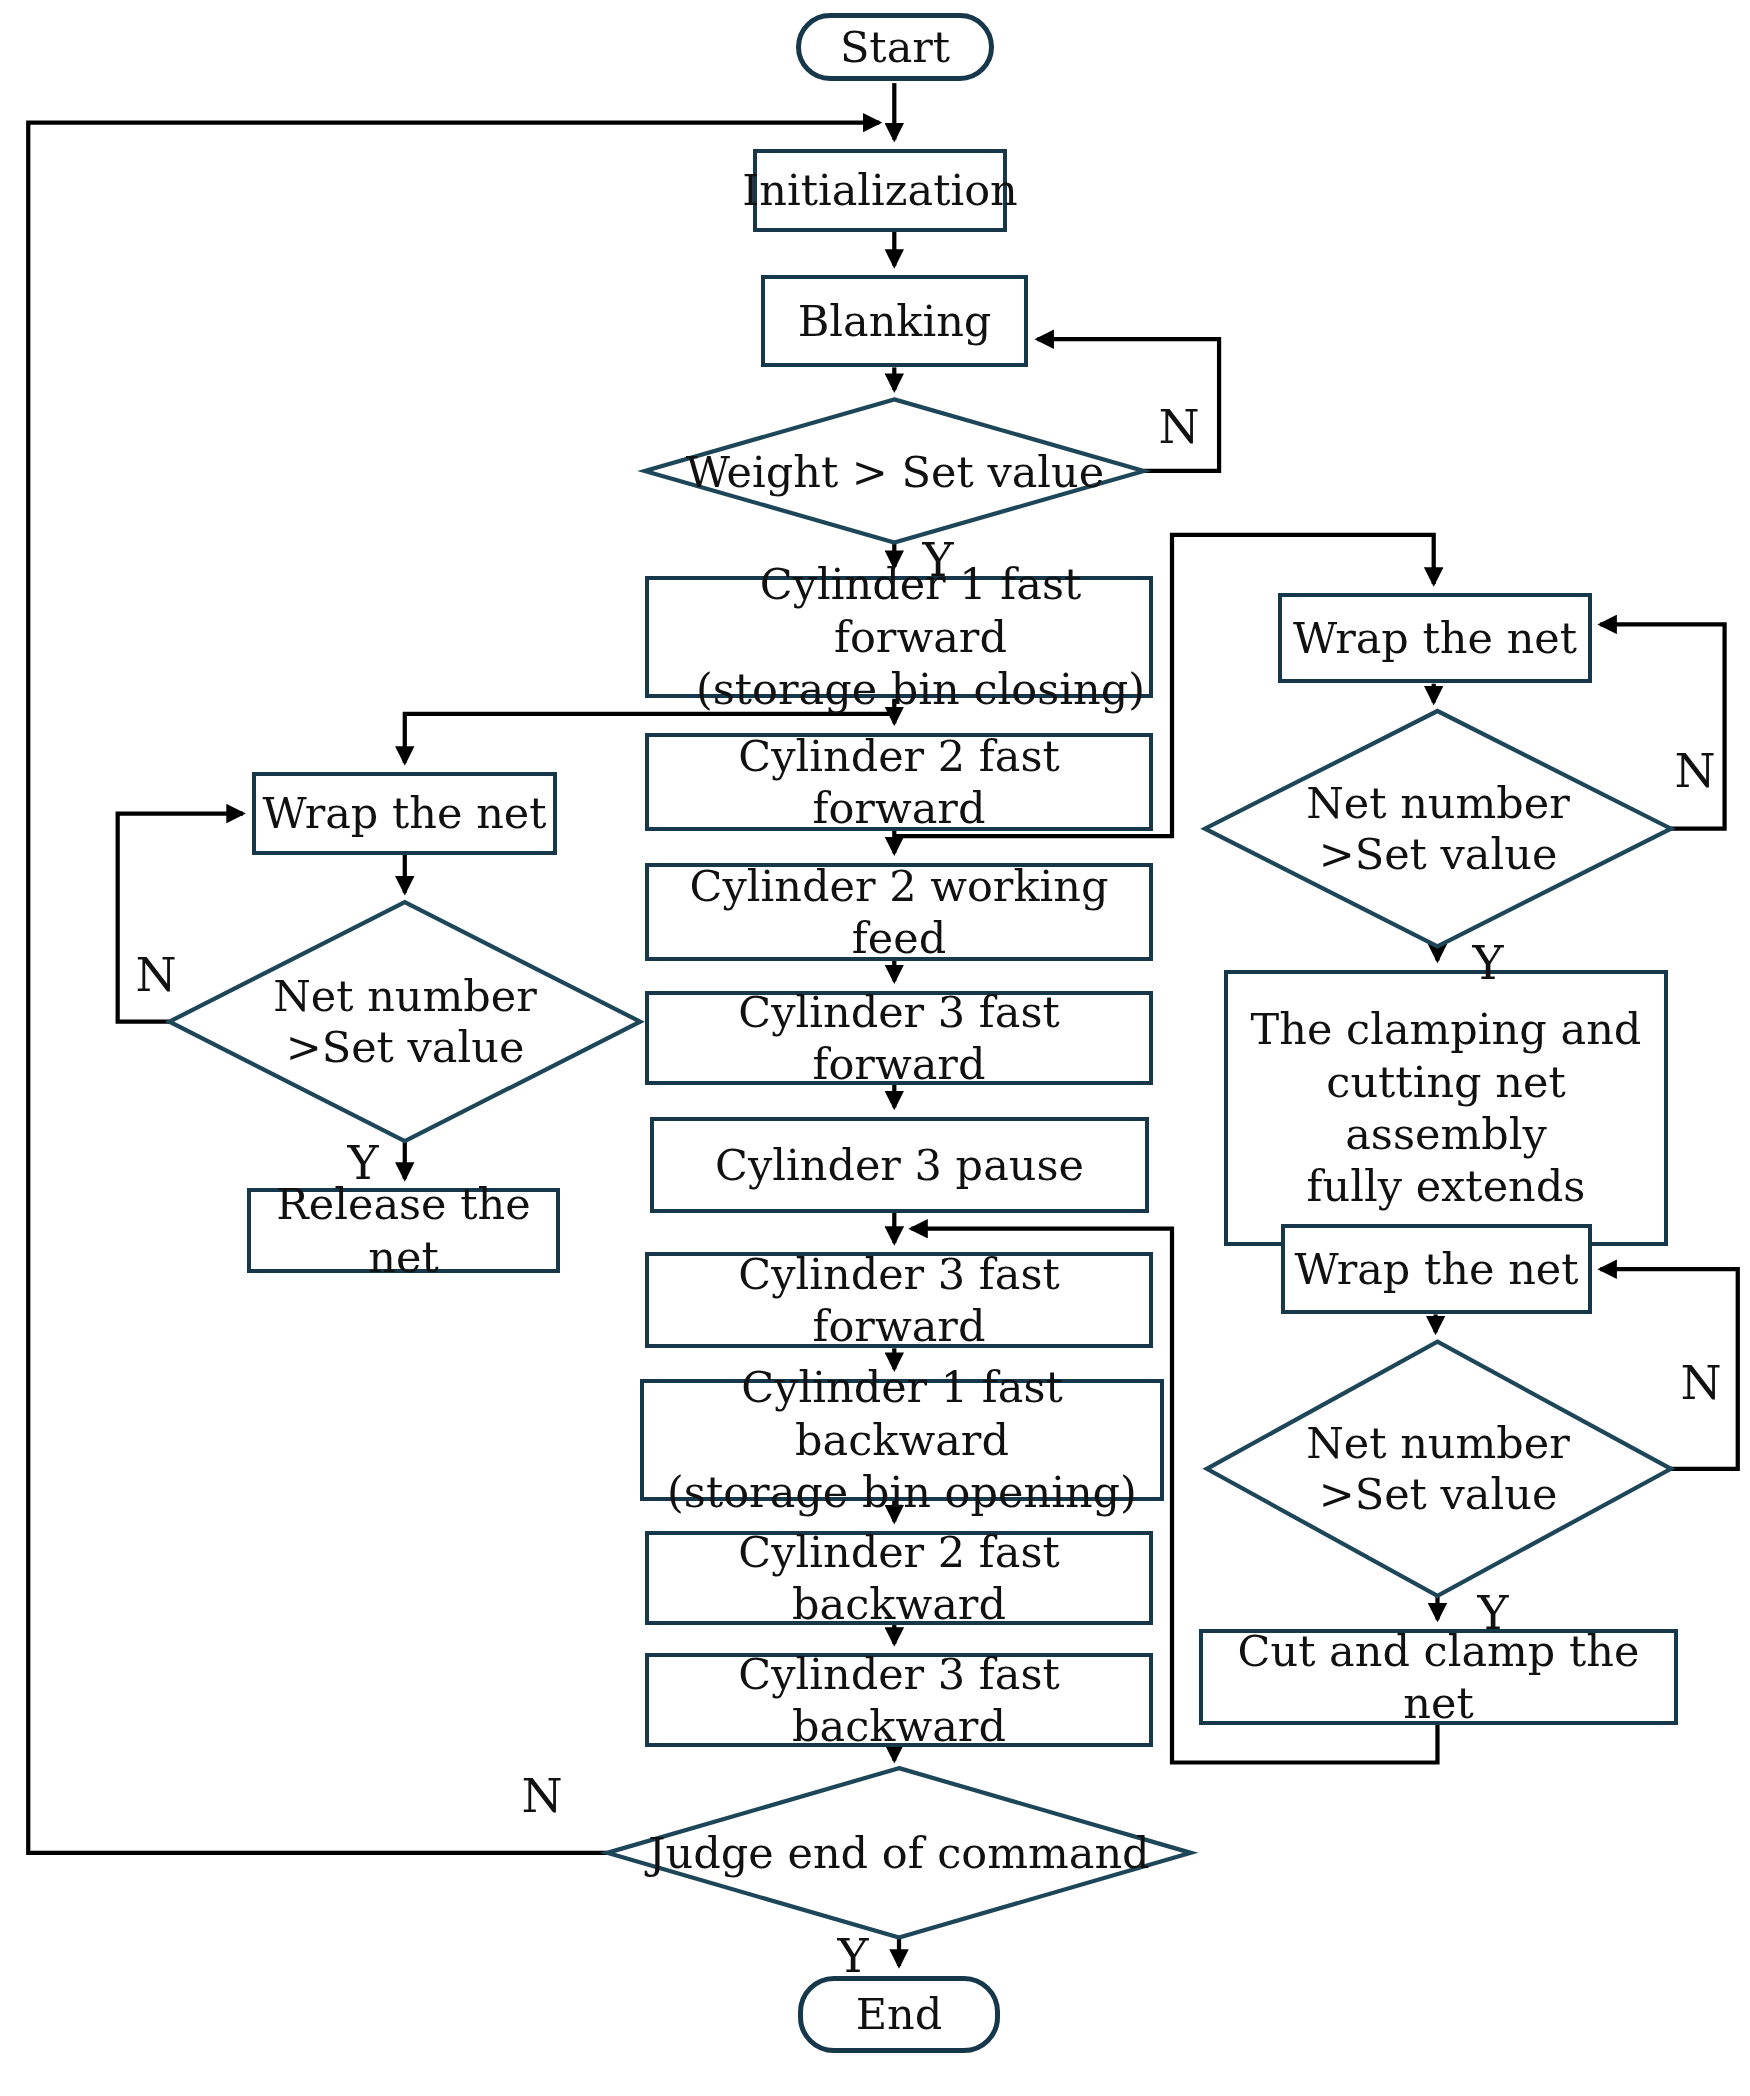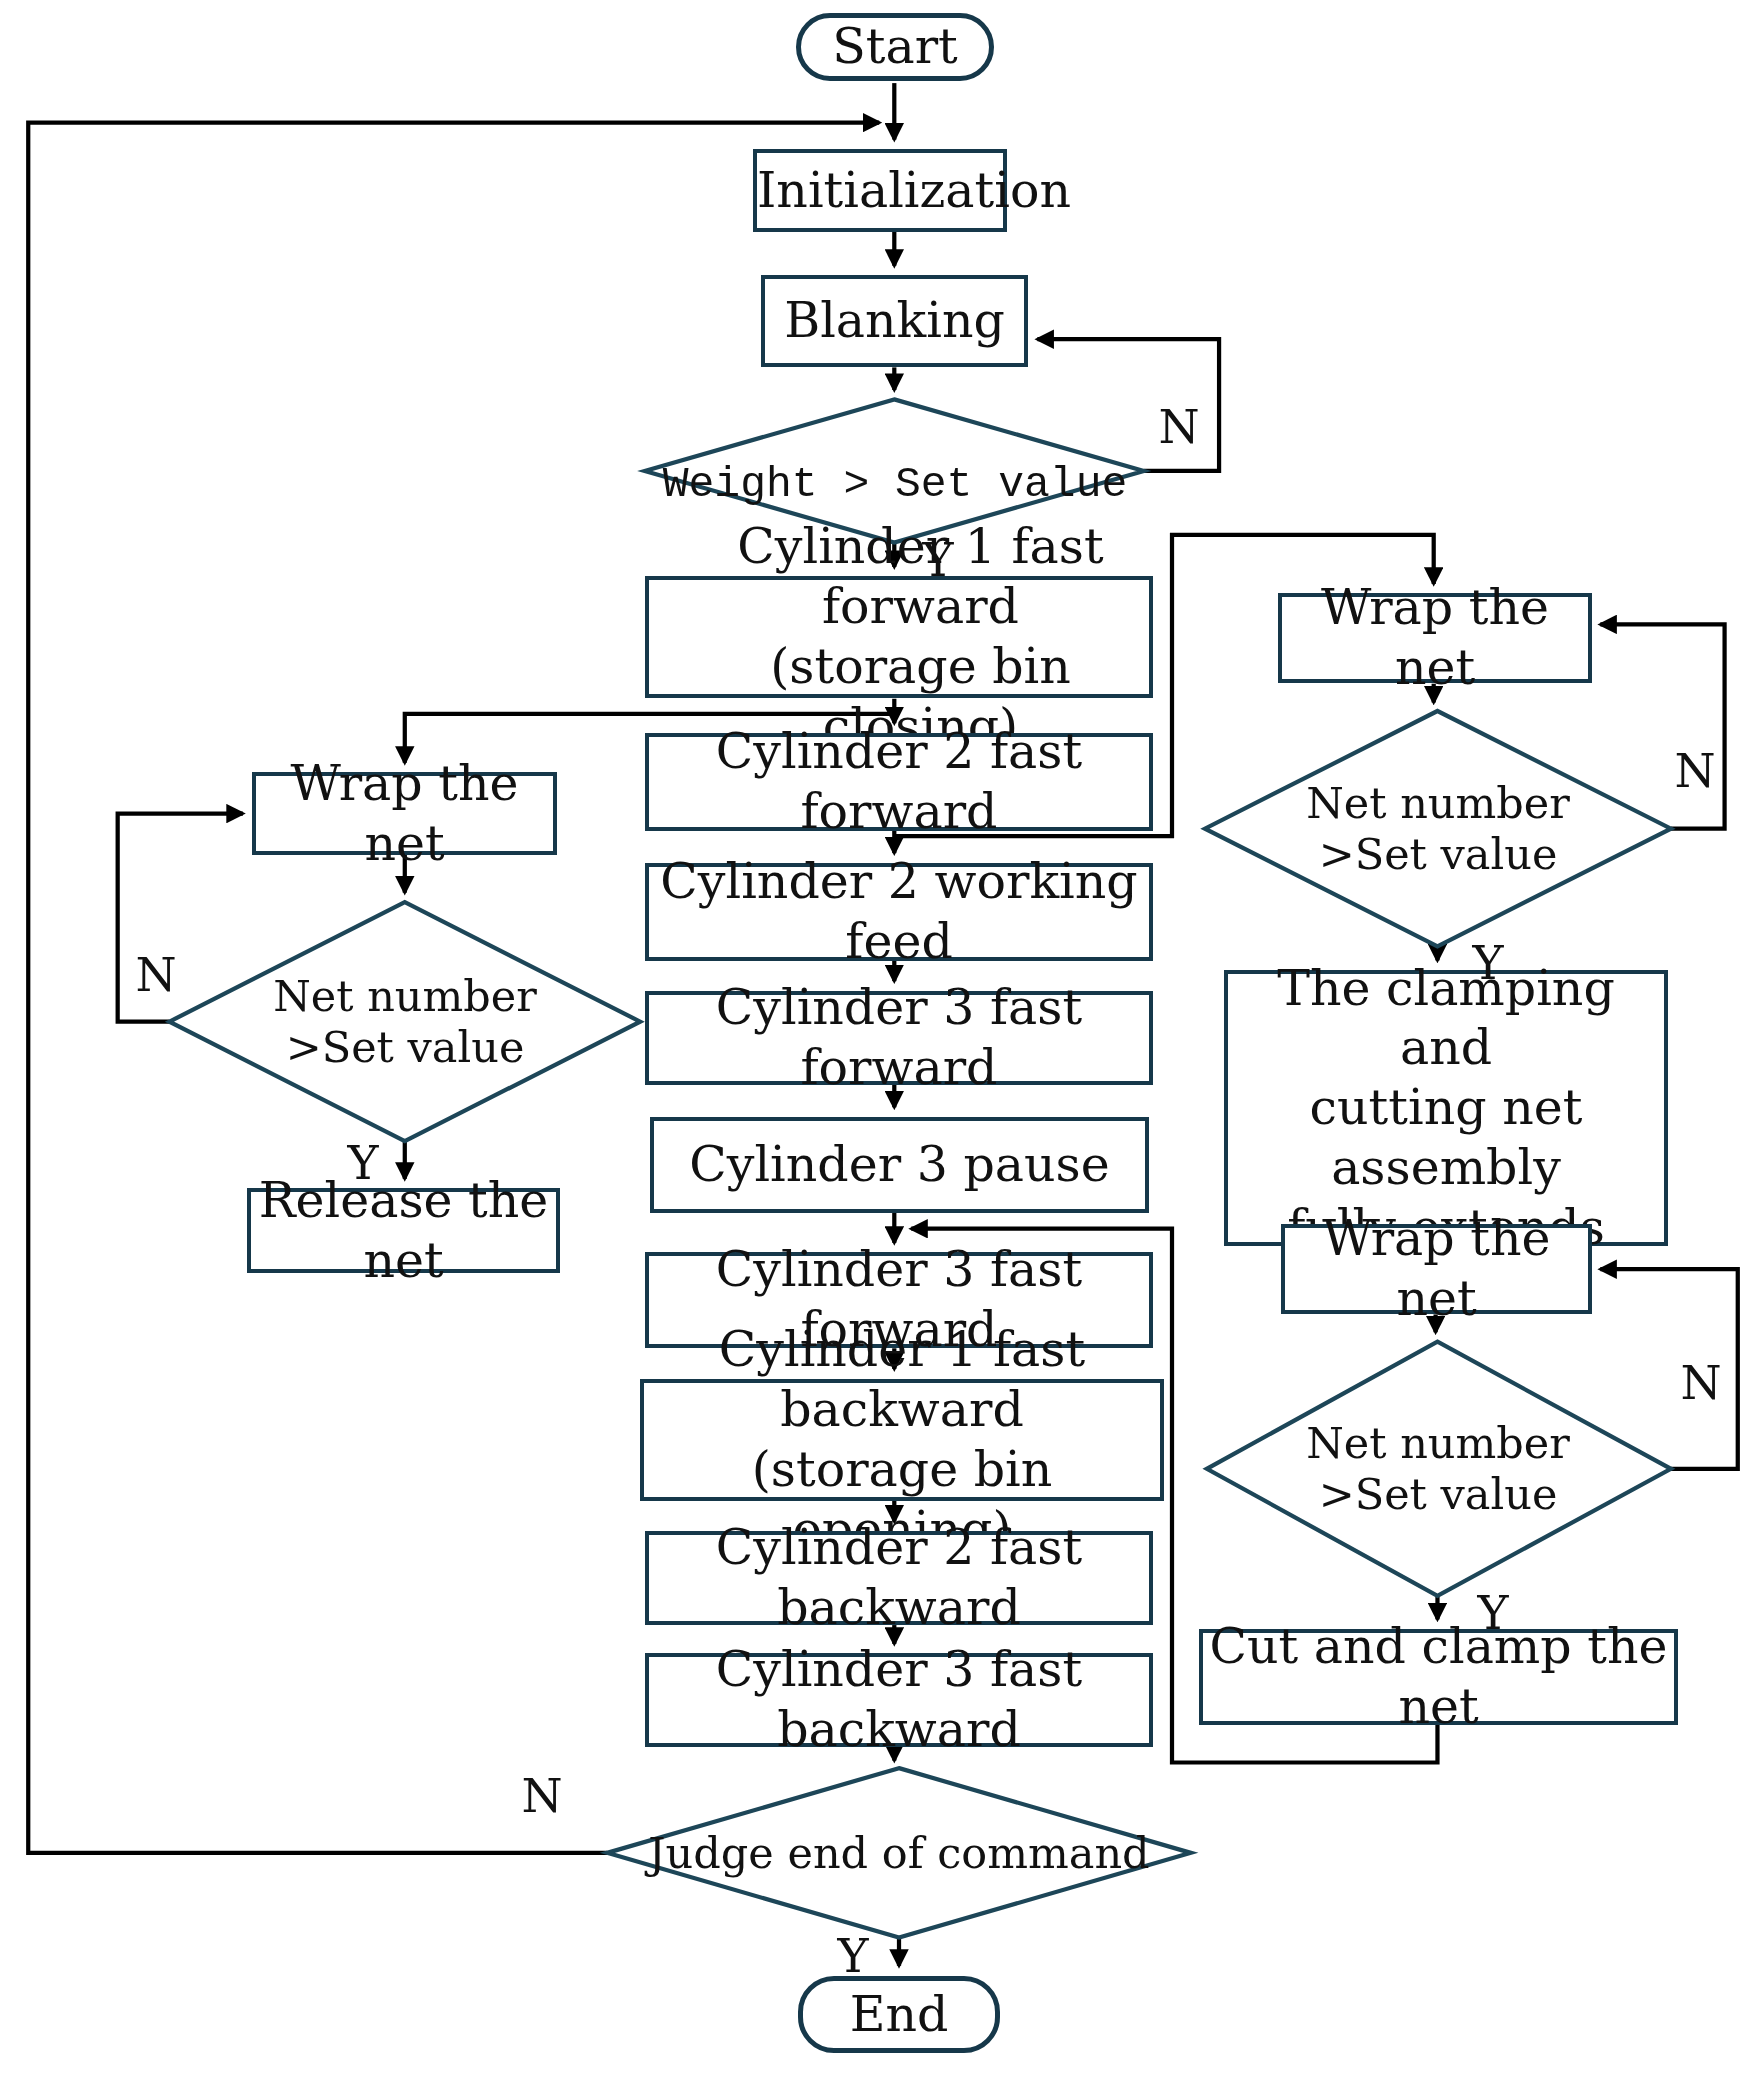--- a/index.html
+++ b/index.html
@@ -15,23 +15,24 @@
   #wires{position:absolute;left:0;top:0;z-index:0;}
   .edge{stroke:#000000;stroke-width:4.5;fill:none;marker-end:url(#arr);}
   .diamond{fill:#ffffff;stroke:#1d4658;stroke-width:4.5;}
   .node{
     position:absolute;
     box-sizing:border-box;
     background:#ffffff;
     border:4.7px solid #16384a;
     display:flex;
     flex-direction:column;
+    align-items:center;
     justify-content:center;
     text-align:center;
-    font-size:49px;
+    font-size:43px;
     line-height:1.22;
     z-index:2;
   }
   .rounded{border-radius:36px;border-width:5.6px;}
   .dtext{
     position:absolute;
     transform:translate(-50%,-50%);
     text-align:center;
     font-size:43px;
     line-height:1.18;
@@ -171,21 +172,21 @@
   </div>
 
   <div class="node" style="left:1281px;top:1224px;width:311px;height:90px;">
     <span>Wrap the net</span>
   </div>
 
   <div class="node" style="left:1199px;top:1629px;width:479px;height:96px;">
     <span>Cut and clamp the net</span>
   </div>
 
-  <div class="dtext" style="left:895px;top:485px;font-family:Liberation Mono, monospace;">Weight &gt; Set value</div>
+  <div class="dtext" style="left:895px;top:472px;">Weight &gt; Set value</div>
 
   <div class="dtext" style="left:405px;top:1022px;">
     <div>Net number</div>
     <div>&gt;Set value</div>
   </div>
 
   <div class="dtext" style="left:1438px;top:829px;">
     <div>Net number</div>
     <div>&gt;Set value</div>
   </div>

